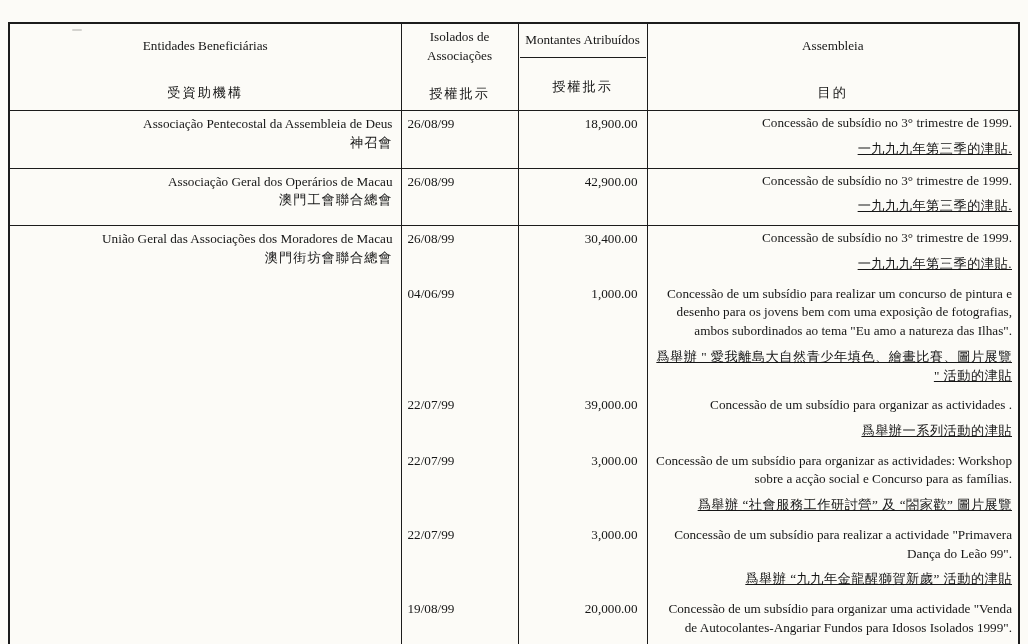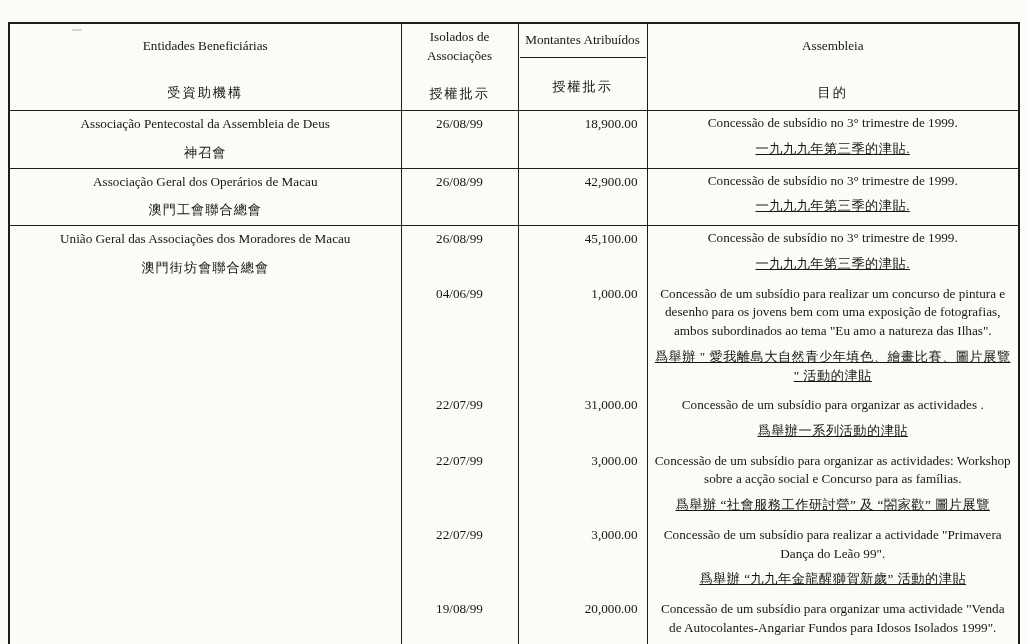--- a/index.html
+++ b/index.html
@@ -19,39 +19,39 @@
     margin: 22px 0 0 8px;
     border: 2px solid #1c1c1c;
     font-size: 13.2px;
     line-height: 1.42;
   }
   col.c1 { width: 392px; }
   col.c2 { width: 117px; }
   col.c3 { width: 129px; }
   col.c4 { width: 372px; }
 
-  th, td { vertical-align: top; font-weight: normal; text-align: center; }
+  th, td { vertical-align: top; font-weight: normal; text-align: right; }
   .bl { border-left: 1px solid #1c1c1c; }
 
   thead th { border-bottom: 1px solid #1c1c1c; text-align: center; padding: 4px 4px 6px; height: 73px; }
   thead th.no-pad { padding: 0 1px 6px; }
   .hpt { min-height: 36px; display: flex; flex-direction: column; align-items: center; justify-content: center; }
   .hcn { margin-top: 20px; letter-spacing: 2px; }
   .amounts-pt {
     min-height: 34px; display: flex; align-items: center; justify-content: center;
     border-bottom: 1px solid #1c1c1c; padding: 2px 4px;
   }
 
   tbody tr.group td { border-top: 1px solid #1c1c1c; }
   tbody td { padding: 3px 6px 9px; }
-  tbody td.cell-date { text-align: center; padding-top: 4px; }
+  tbody td.cell-date { text-align: left; padding-top: 4px; }
   tbody td.cell-amount { text-align: right; padding-right: 9px; padding-top: 4px; padding-left: 30px; }
   tbody td.cell-entity { padding: 4px 8px; }
 
-  .entity-cn { margin-top: 10px; letter-spacing: 1px; }
+  .entity-cn { letter-spacing: 1px; }
   .purpose-cn { margin-top: 7px; letter-spacing: 0.5px; text-decoration: underline; }
   tbody tr.sub td { padding-top: 2px; margin-top: 27px; }
 
   
   .artifact { position: absolute; background: #8a8a84; pointer-events: none; }
   .a1 { top: 7px; left: 72px; width: 10px; height: 2px; opacity: .35; border-radius: 2px; }
 </style>
 </head>
 <body>
 
@@ -114,37 +114,37 @@
           <div class="purpose-cn">一九九九年第三季的津貼.</div>
         </td>
       </tr>
 
       <tr class="group">
         <td class="cell-entity" rowspan="6">
           <div>União Geral das Associações dos Moradores de Macau</div>
           <div class="entity-cn">澳門街坊會聯合總會</div>
         </td>
         <td class="bl cell-date">26/08/99</td>
-        <td class="bl cell-amount">45,100.00</td>
+        <td class="bl cell-amount">30,400.00</td>
         <td class="bl cell-purpose">
           <div>Concessão de subsídio no 3° trimestre de 1999.</div>
           <div class="purpose-cn">一九九九年第三季的津貼.</div>
         </td>
       </tr>
       <tr class="sub">
         <td class="bl cell-date">04/06/99</td>
         <td class="bl cell-amount">1,000.00</td>
         <td class="bl cell-purpose">
           <div>Concessão de um subsídio para realizar um concurso de pintura e desenho para os jovens bem com uma exposição de fotografias, ambos subordinados ao tema "Eu amo a natureza das Ilhas".</div>
           <div class="purpose-cn">爲舉辦 " 愛我離島大自然青少年填色、繪畫比賽、圖片展覽 " 活動的津貼</div>
         </td>
       </tr>
       <tr class="sub">
         <td class="bl cell-date">22/07/99</td>
-        <td class="bl cell-amount">31,000.00</td>
+        <td class="bl cell-amount">39,000.00</td>
         <td class="bl cell-purpose">
           <div>Concessão de um subsídio para organizar as actividades .</div>
           <div class="purpose-cn">爲舉辦一系列活動的津貼</div>
         </td>
       </tr>
       <tr class="sub">
         <td class="bl cell-date">22/07/99</td>
         <td class="bl cell-amount">3,000.00</td>
         <td class="bl cell-purpose">
           <div>Concessão de um subsídio para organizar as actividades: Workshop sobre a acção social  e Concurso para as famílias.</div>

